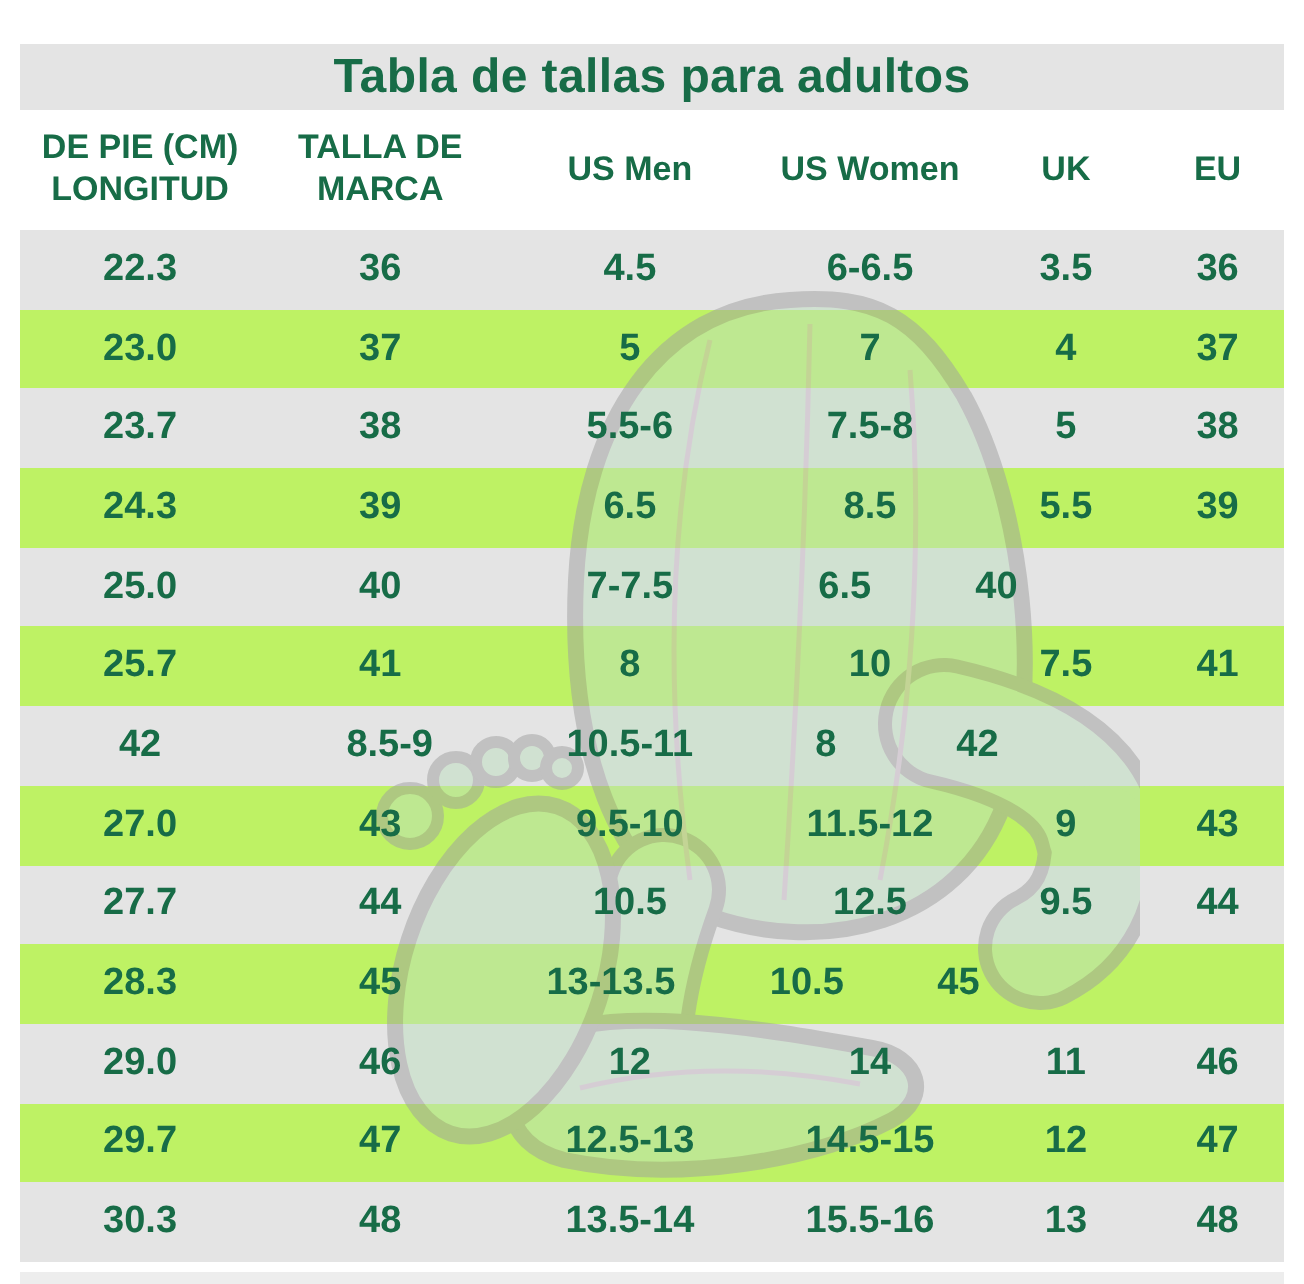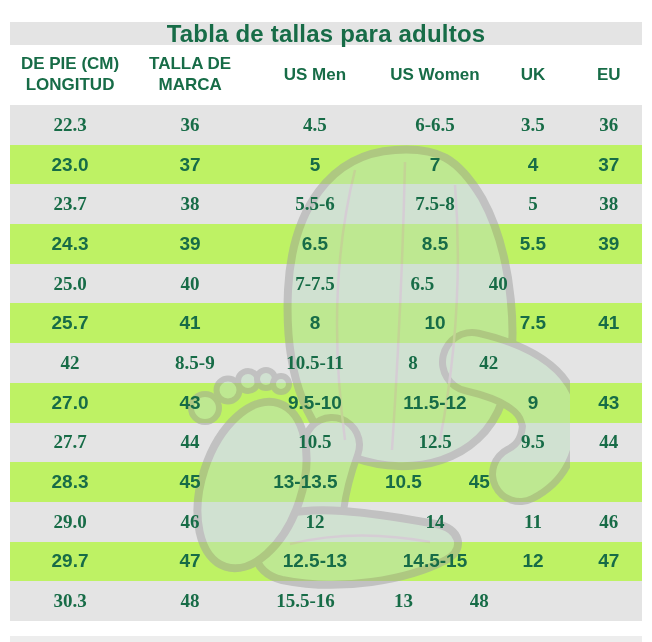--- a/index.html
+++ b/index.html
@@ -2,35 +2,35 @@
 <html><head>
 <meta charset="utf-8">
 <style>
   html,body{margin:0;padding:0;background:#ffffff;}
   .page{
     position:relative;width:652px;height:642px;background:#ffffff;
     font-family:"Liberation Sans",sans-serif;overflow:hidden;
   }
   .table-wrap{position:absolute;left:10px;top:22px;width:632px;}
   .title-bar{
-    height:23px;background:#e4e4e4;display:flex;align-items:center;justify-content:center;
+    height:33px;background:#e4e4e4;display:flex;align-items:center;justify-content:center;
   }
   .title{
     color:#176c47;font-weight:bold;font-size:24px;letter-spacing:0.2px;
   }
   .header-row{height:60px;display:flex;background:#ffffff;}
   .col0{width:19%;}  .col1{width:19%;}  .col2{width:20.5%;}
   .col3{width:17.5%;}.col4{width:13.5%;text-align:right;}.col5{width:10.5%;}
   .header-cell{
     display:flex;flex-direction:column;justify-content:center;align-items:center;
     color:#176c47;font-weight:bold;font-size:17px;line-height:1.22;text-align:center;
   }
   .rows{position:relative;}
   .row{height:39.7px;display:flex;}
-  .row.gray{background:#e4e4e4;font-family:Liberation Serif, serif;}
+  .row.gray{background:#e4e4e4;}
   .row.white{background:#bef264;}
   .cell{display:flex;align-items:center;justify-content:center;}
   .cell-text{
     position:relative;z-index:2;color:#176c47;font-weight:bold;font-size:19px;
   }
   .hdr-line{position:relative;z-index:2;}
   .watermark{
     position:absolute;left:150px;top:140px;width:420px;height:480px;
     z-index:1;pointer-events:none;
   }
@@ -303,20 +303,23 @@
           <div class="cell col5">
             <span class="cell-text">47</span>
           </div>
         </div>
         <div class="row gray">
           <div class="cell col0">
             <span class="cell-text">30.3</span>
           </div>
           <div class="cell col1">
             <span class="cell-text">48</span>
+          </div>
+          <div class="cell col2">
+            <span class="cell-text">13.5-14</span>
           </div>
           <div class="cell col3">
             <span class="cell-text">15.5-16</span>
           </div>
           <div class="cell col4">
             <span class="cell-text">13</span>
           </div>
           <div class="cell col5">
             <span class="cell-text">48</span>
           </div>

